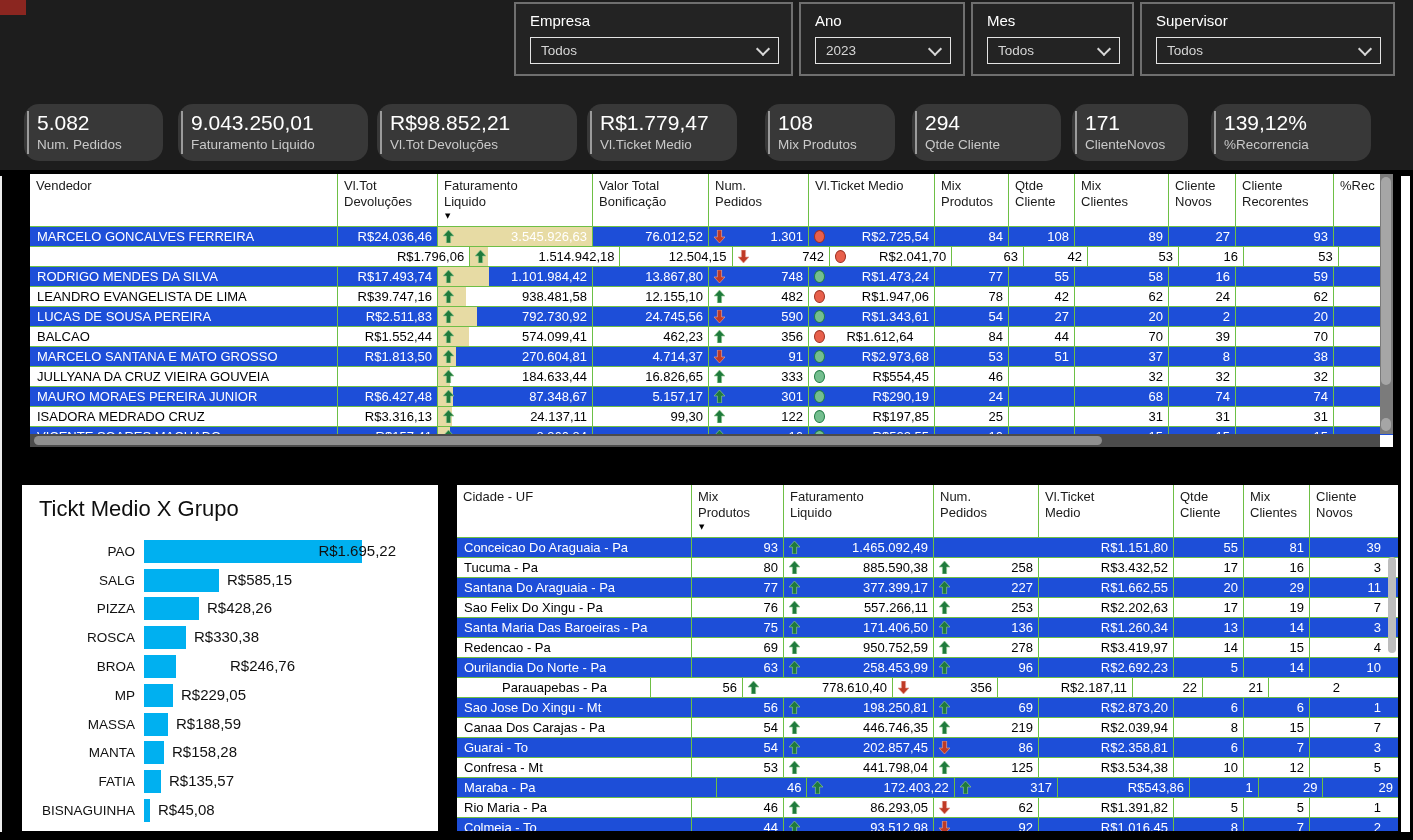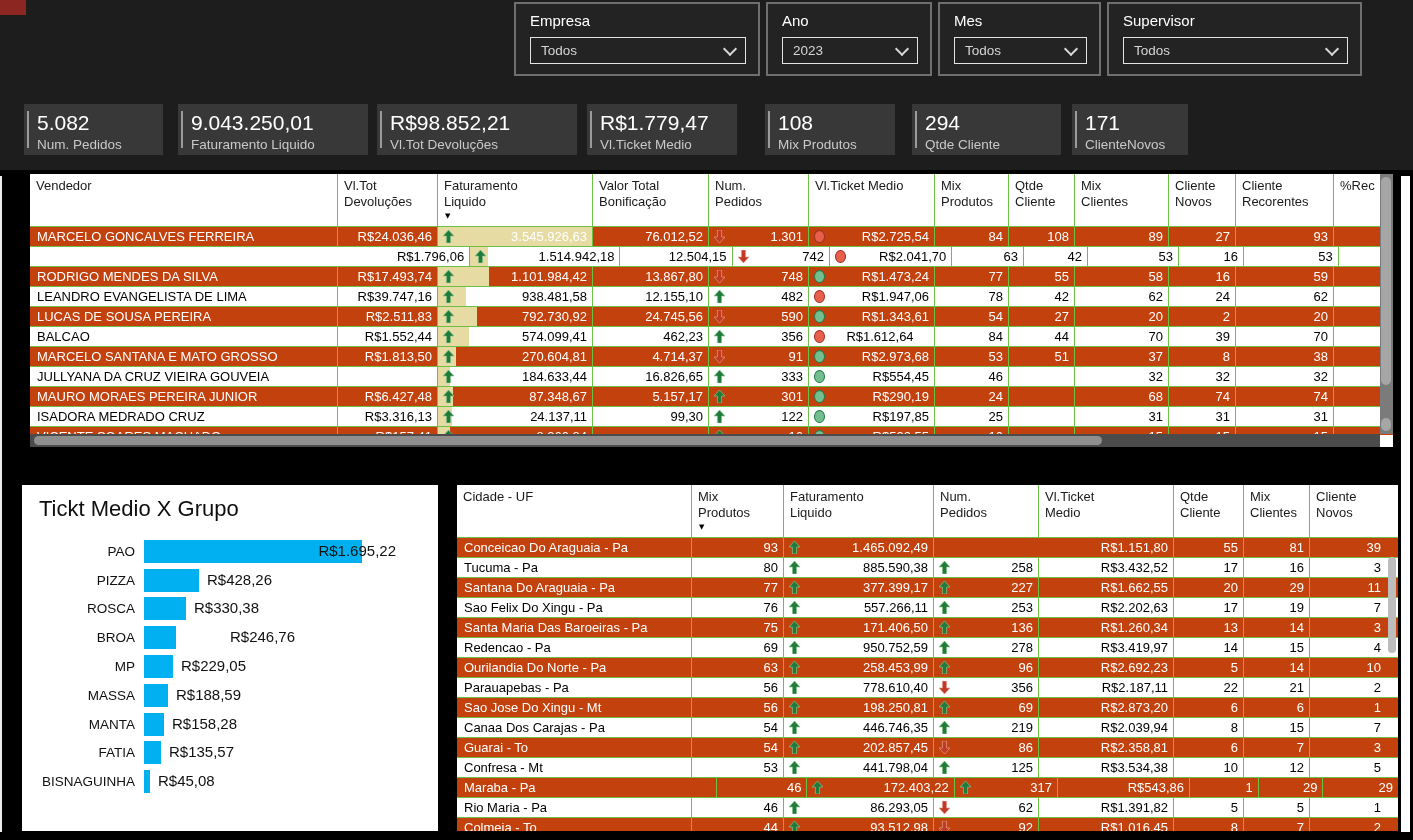--- a/index.html
+++ b/index.html
@@ -16,42 +16,42 @@
   .slicers{position:absolute;left:514px;top:2px;display:flex;gap:6px;}
   .slicer{border:2px solid #6F6F6F;background:#232323;height:74px;box-sizing:border-box;padding:8px 12px 0 14px;}
   .slicer-title{color:#FFFFFF;font-size:15px;line-height:18px;}
   .slicer-box{margin-top:7px;border:1px solid #E3E3E3;height:27px;display:flex;align-items:center;
     justify-content:space-between;padding:0 10px;box-sizing:border-box;cursor:pointer;}
   .slicer-value{color:#D6D6D6;font-size:13.5px;}
   .chev{width:8px;height:8px;border-left:2px solid #D8D8D8;border-bottom:2px solid #D8D8D8;
     transform:rotate(-45deg);margin-top:-4px;}
 
   .kpis{position:absolute;left:0;top:104px;display:flex;}
-  .kpi{background:#383838;height:51px;box-sizing:border-box;padding:5px 0 0 13px;position:relative;}
+  .kpi{background:#383838;height:57px;box-sizing:border-box;padding:5px 0 0 13px;position:relative;border-radius:15px;}
   .kpi::before{content:"";position:absolute;left:3px;top:7px;bottom:7px;width:2px;background:#9B9B9B;}
   .kpi:nth-child(1){margin-left:24px;width:139px;}
   .kpi:nth-child(2){margin-left:15px;width:190px;}
   .kpi:nth-child(3){margin-left:9px;width:200px;}
   .kpi:nth-child(4){margin-left:10px;width:150px;}
   .kpi:nth-child(5){margin-left:28px;width:130px;}
   .kpi:nth-child(6){margin-left:17px;width:149px;}
   .kpi:nth-child(7){margin-left:11px;width:116px;}
   .kpi:nth-child(8){margin-left:23px;width:160px;}
   .kpi-value{color:#FFFFFF;font-size:21px;line-height:27px;white-space:nowrap;}
   .kpi-label{color:#C9C9C9;font-size:13.5px;line-height:17px;white-space:nowrap;}
 
   
   .panel{position:absolute;background:#FFFFFF;border:2px solid #000;box-sizing:border-box;overflow:hidden;}
   .thead{display:flex;height:52px;border-bottom:1px solid #6EBF45;background:#FFFFFF;}
   .hcell{box-sizing:border-box;border-right:1px solid #6EBF45;padding:4px 6px 0 6px;font-size:13px;
     color:#1A1A1A;position:relative;line-height:16px;cursor:pointer;overflow:hidden;white-space:nowrap;}
   .hcell:last-child{border-right:none;}
   .sort{position:absolute;left:7px;bottom:2px;font-size:7px;color:#000;font-family:"DejaVu Sans",sans-serif;}
   .trow{display:flex;height:20px;border-bottom:1px solid #6EBF45;box-sizing:border-box;cursor:pointer;}
-  .r-alt{background:#c2410c;color:#FFFFFF;}
+  .r-alt{background:#1d4ed8;color:#FFFFFF;}
   .r-w{background:#FFFFFF;color:#000000;}
   .cell{box-sizing:border-box;border-right:1px solid #6EBF45;font-size:13px;line-height:19px;
     padding:0 5px;white-space:nowrap;overflow:hidden;position:relative;}
   .cell:last-child{border-right:none;}
   .ar{text-align:right;} .al{text-align:left;padding-left:7px;}
   .databar{position:absolute;left:0;top:0;bottom:0;background:#E7DBA4;}
   .rel{position:relative;}
   .asvg{position:absolute;left:5px;top:3px;}
   .pad-icon{padding-left:22px;}
   .dot{position:absolute;left:5px;top:3px;width:11px;height:13px;border-radius:50%;box-sizing:border-box;}
@@ -81,21 +81,21 @@
   .strip-right{position:absolute;left:1401px;top:176px;width:9px;height:656px;background:#FFFFFF;}
   .strip-left{position:absolute;left:0;top:176px;width:2px;height:656px;background:#EDEDED;}
 </style>
 </head>
 <body>
 
 <div class="page">
   <div class="topbar">
     <div class="corner"></div>
     <div class="slicers" id="slicers">
-        <div class="slicer" style="width: 246px;">
+        <div class="slicer" style="width: 279px;">
           <div class="slicer-title">Empresa</div>
           <div class="slicer-box">
             <span class="slicer-value">Todos</span>
             <span class="chev"></span>
           </div>
         </div>
         <div class="slicer" style="width: 166px;">
           <div class="slicer-title">Ano</div>
           <div class="slicer-box">
             <span class="slicer-value">2023</span>
@@ -138,20 +138,24 @@
           <div class="kpi-value">108</div>
           <div class="kpi-label">Mix Produtos</div>
         </div>
         <div class="kpi">
           <div class="kpi-value">294</div>
           <div class="kpi-label">Qtde Cliente</div>
         </div>
         <div class="kpi">
           <div class="kpi-value">171</div>
           <div class="kpi-label">ClienteNovos</div>
+        </div>
+        <div class="kpi">
+          <div class="kpi-value">139,12%</div>
+          <div class="kpi-label">%Recorrencia</div>
         </div>
       </div>
   </div>
 
   <div class="panel" style="left:28px;top:172px;width:1367px;height:277px;">
     <div class="thead" id="vt-header">
         <div class="hcell" style="width: 308px;">
           <div>Vendedor</div>
         </div>
         <div class="hcell" style="width: 100px;">
@@ -411,20 +415,27 @@
     <div class="chart-title">Tickt Medio X Grupo</div>
     <div class="chart-rows" id="chart-rows">
         <div class="crow">
           <div class="clabel">PAO</div>
           <div class="ctrack">
             <div class="cbar" style="width: 218px;"></div>
             <span class="cval" style="right: 8px;">R$1.695,22</span>
           </div>
         </div>
         <div class="crow">
+          <div class="clabel">SALG</div>
+          <div class="ctrack">
+            <div class="cbar" style="width: 75px;"></div>
+            <span class="cval" style="left: 83px;">R$585,15</span>
+          </div>
+        </div>
+        <div class="crow">
           <div class="clabel">PIZZA</div>
           <div class="ctrack">
             <div class="cbar" style="width: 55px;"></div>
             <span class="cval" style="left: 63px;">R$428,26</span>
           </div>
         </div>
         <div class="crow">
           <div class="clabel">ROSCA</div>
           <div class="ctrack">
             <div class="cbar" style="width: 42px;"></div>
@@ -604,21 +615,21 @@
             </svg><span>258.453,99</span></div>
           <div class="cell ar pad-icon" style="width: 105px;"><svg class="asvg" width="11" height="13" viewBox="0 0 11 13">
               <path fill="#1F7A3C" stroke="#8CC68C" stroke-width="0.7" d="M5.5 0 L11 6 H7.6 V13 H3.4 V6 H0 Z"></path>
             </svg><span>96</span></div>
           <div class="cell ar" style="width: 135px;">R$2.692,23</div>
           <div class="cell ar" style="width: 70px;">5</div>
           <div class="cell ar" style="width: 66px;">14</div>
           <div class="cell ar" style="width: 76px;">10</div>
         </div>
         <div class="trow r-w">
-          <div class="cell al" style="width: 235px;">Parauapebas - Pa</div>
+          <div class="cell al" style="width: 194px; text-align: center;">Parauapebas - Pa</div>
           <div class="cell ar" style="width: 92px;">56</div>
           <div class="cell ar pad-icon" style="width: 150px;"><svg class="asvg" width="11" height="13" viewBox="0 0 11 13">
               <path fill="#1F7A3C" stroke="#8CC68C" stroke-width="0.7" d="M5.5 0 L11 6 H7.6 V13 H3.4 V6 H0 Z"></path>
             </svg><span>778.610,40</span></div>
           <div class="cell ar pad-icon" style="width: 105px;"><svg class="asvg" width="11" height="13" viewBox="0 0 11 13">
               <path fill="#C03A26" stroke="#E2A193" stroke-width="0.7" d="M5.5 13 L0 7 H3.4 V0 H7.6 V7 H11 Z"></path>
             </svg><span>356</span></div>
           <div class="cell ar" style="width: 135px;">R$2.187,11</div>
           <div class="cell ar" style="width: 70px;">22</div>
           <div class="cell ar" style="width: 66px;">21</div>

